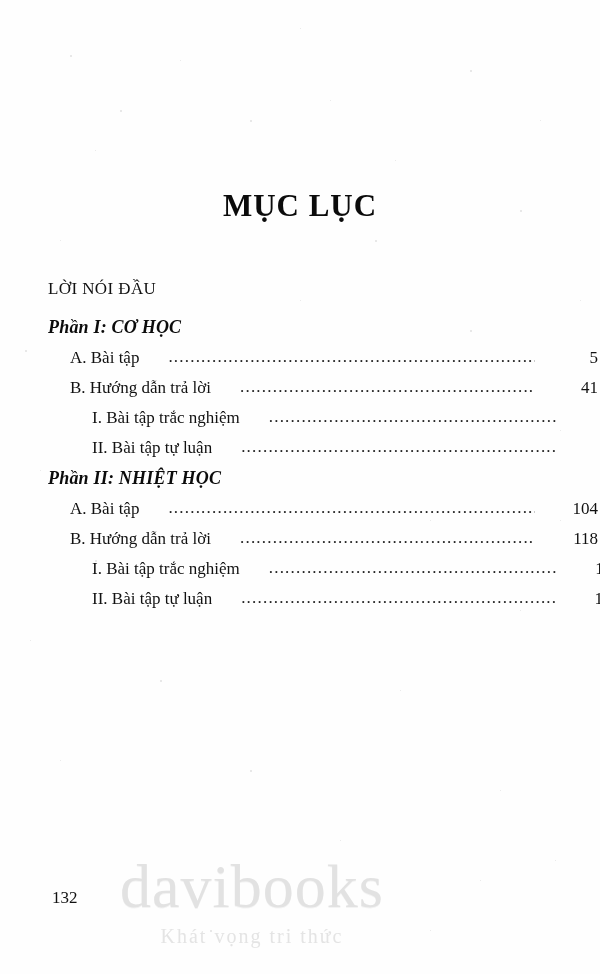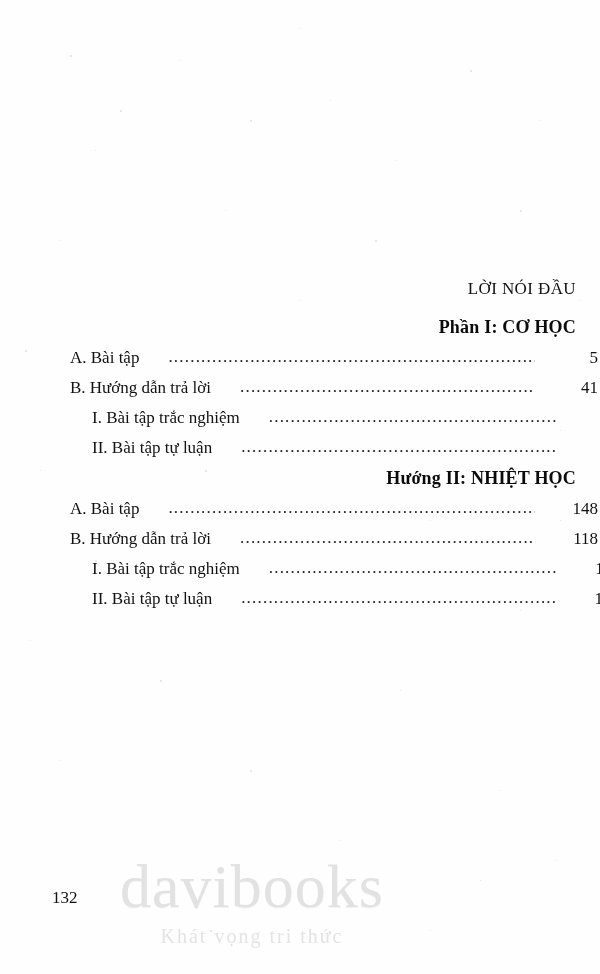--- a/index.html
+++ b/index.html
@@ -55,37 +55,37 @@
     left: 48px;
     top: 280px;
     width: 528px;
   }
 
   .row {
     display: flex;
     align-items: baseline;
     width: 100%;
     line-height: 1.0;
-    justify-content: flex-end;
   }
 
   .foreword {
     font-size: 17px;
     letter-spacing: .4px;
     margin-bottom: 21px;
     color: #111;
   }
 
   .part {
     font-size: 18px;
     font-weight: bold;
     letter-spacing: .2px;
     margin-top: 6px;
     margin-bottom: 13px;
     color: #0b0b0b;
+    font-style: italic;
   }
 
   .entry {
     font-size: 17px;
     margin-bottom: 13px;
     gap: 28px;
   }
   .entry.indent-1 { padding-left: 22px; }
   .entry.indent-2 { padding-left: 44px; }
 
@@ -184,20 +184,21 @@
     <div class="speck" style="left: 225px; top: 210px; width: 1.1px; height: 1.1px;"></div>
     <div class="speck" style="left: 480px; top: 880px; width: 1.1px; height: 1.1px;"></div>
     <div class="speck" style="left: 120px; top: 110px; width: 1.6px; height: 1.6px;"></div>
     <div class="speck" style="left: 330px; top: 100px; width: 1.1px; height: 1.1px;"></div>
     <div class="speck" style="left: 560px; top: 520px; width: 1.1px; height: 1.1px;"></div>
     <div class="speck" style="left: 25px; top: 350px; width: 1.6px; height: 1.6px;"></div>
   </div>
 
 <div class="content">
 
+  <div class="title">MỤC LỤC</div>
 
   <div class="toc">
 
     <div class="row foreword">
       <span>LỜI NÓI ĐẦU</span>
     </div>
 
     <div class="row part">
       <span>Phần I: CƠ HỌC</span>
     </div>
@@ -220,27 +221,27 @@
       <span class="page-num">49</span>
     </div>
 
     <div class="row entry indent-2">
       <span class="label">II. Bài tập tự luận</span>
       <span class="leader">............................................................................................................................</span>
       <span class="page-num">57</span>
     </div>
 
     <div class="row part">
-      <span>Hướng II: NHIỆT HỌC</span>
+      <span>Phần II: NHIỆT HỌC</span>
     </div>
 
     <div class="row entry indent-1">
       <span class="label">A. Bài tập</span>
       <span class="leader">............................................................................................................................</span>
-      <span class="page-num">148</span>
+      <span class="page-num">104</span>
     </div>
 
     <div class="row entry indent-1">
       <span class="label">B. Hướng dẫn trả lời</span>
       <span class="leader">............................................................................................................................</span>
       <span class="page-num">118</span>
     </div>
 
     <div class="row entry indent-2">
       <span class="label">I. Bài tập trắc nghiệm</span>

